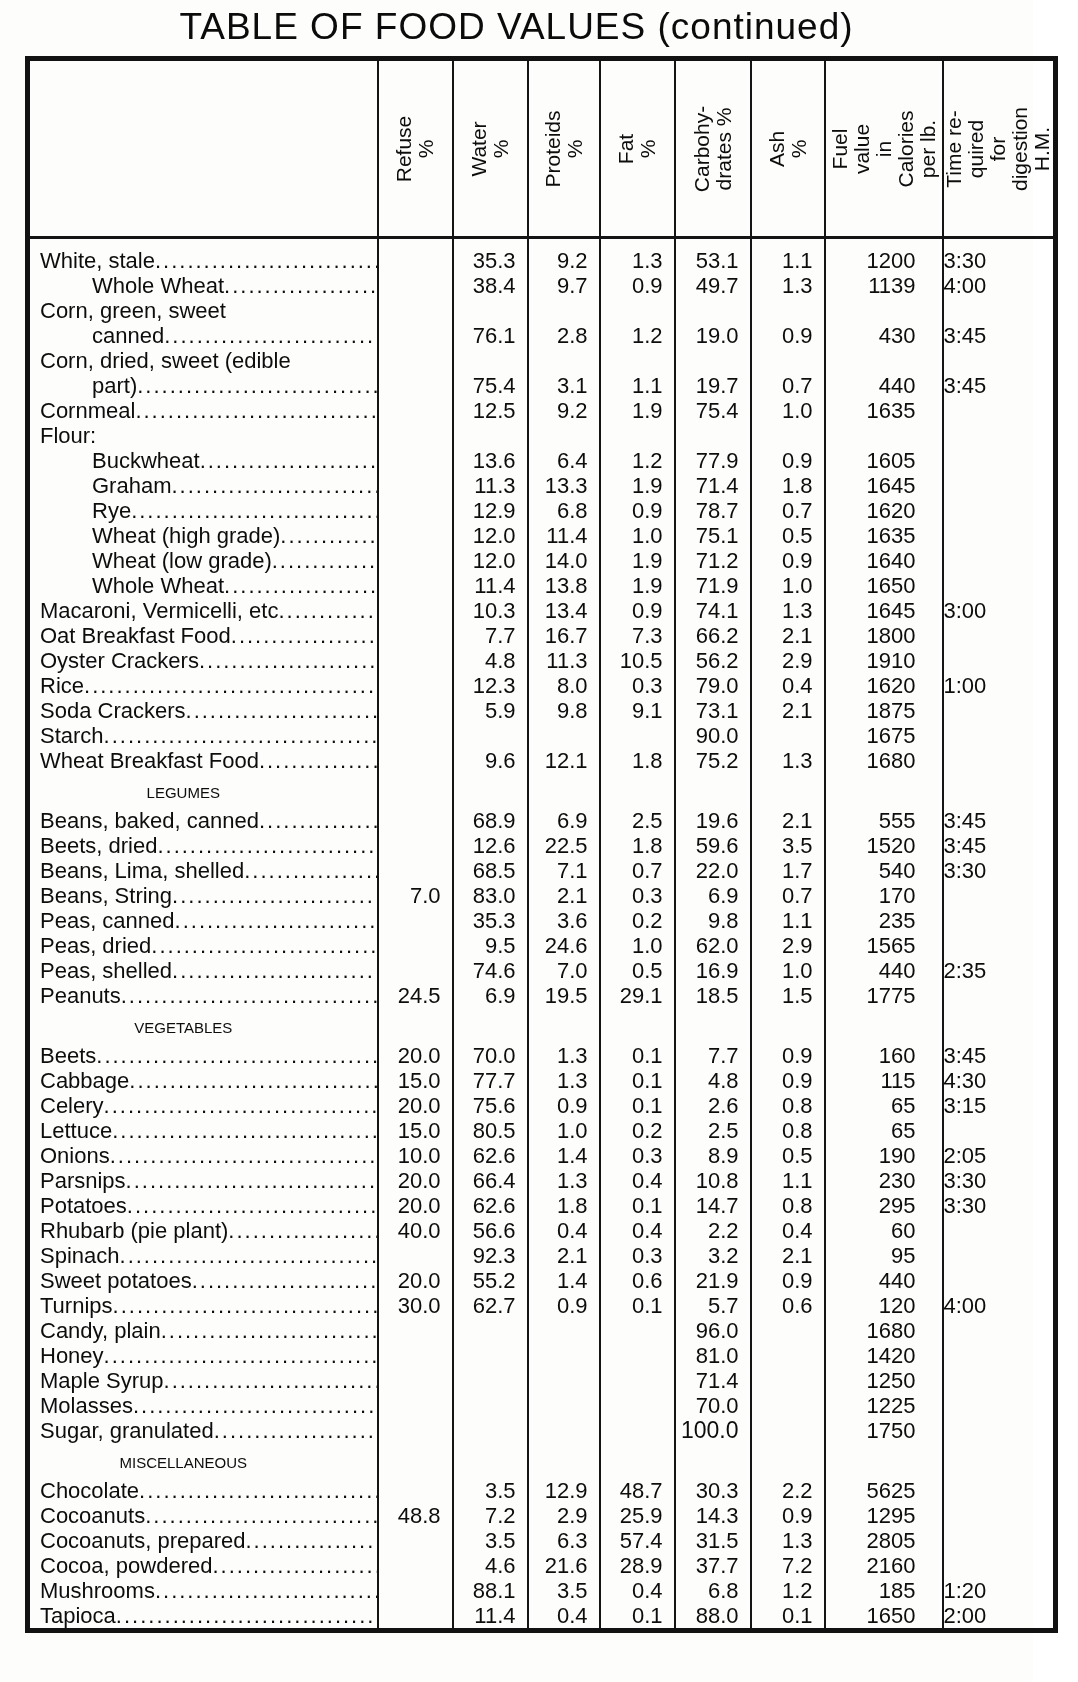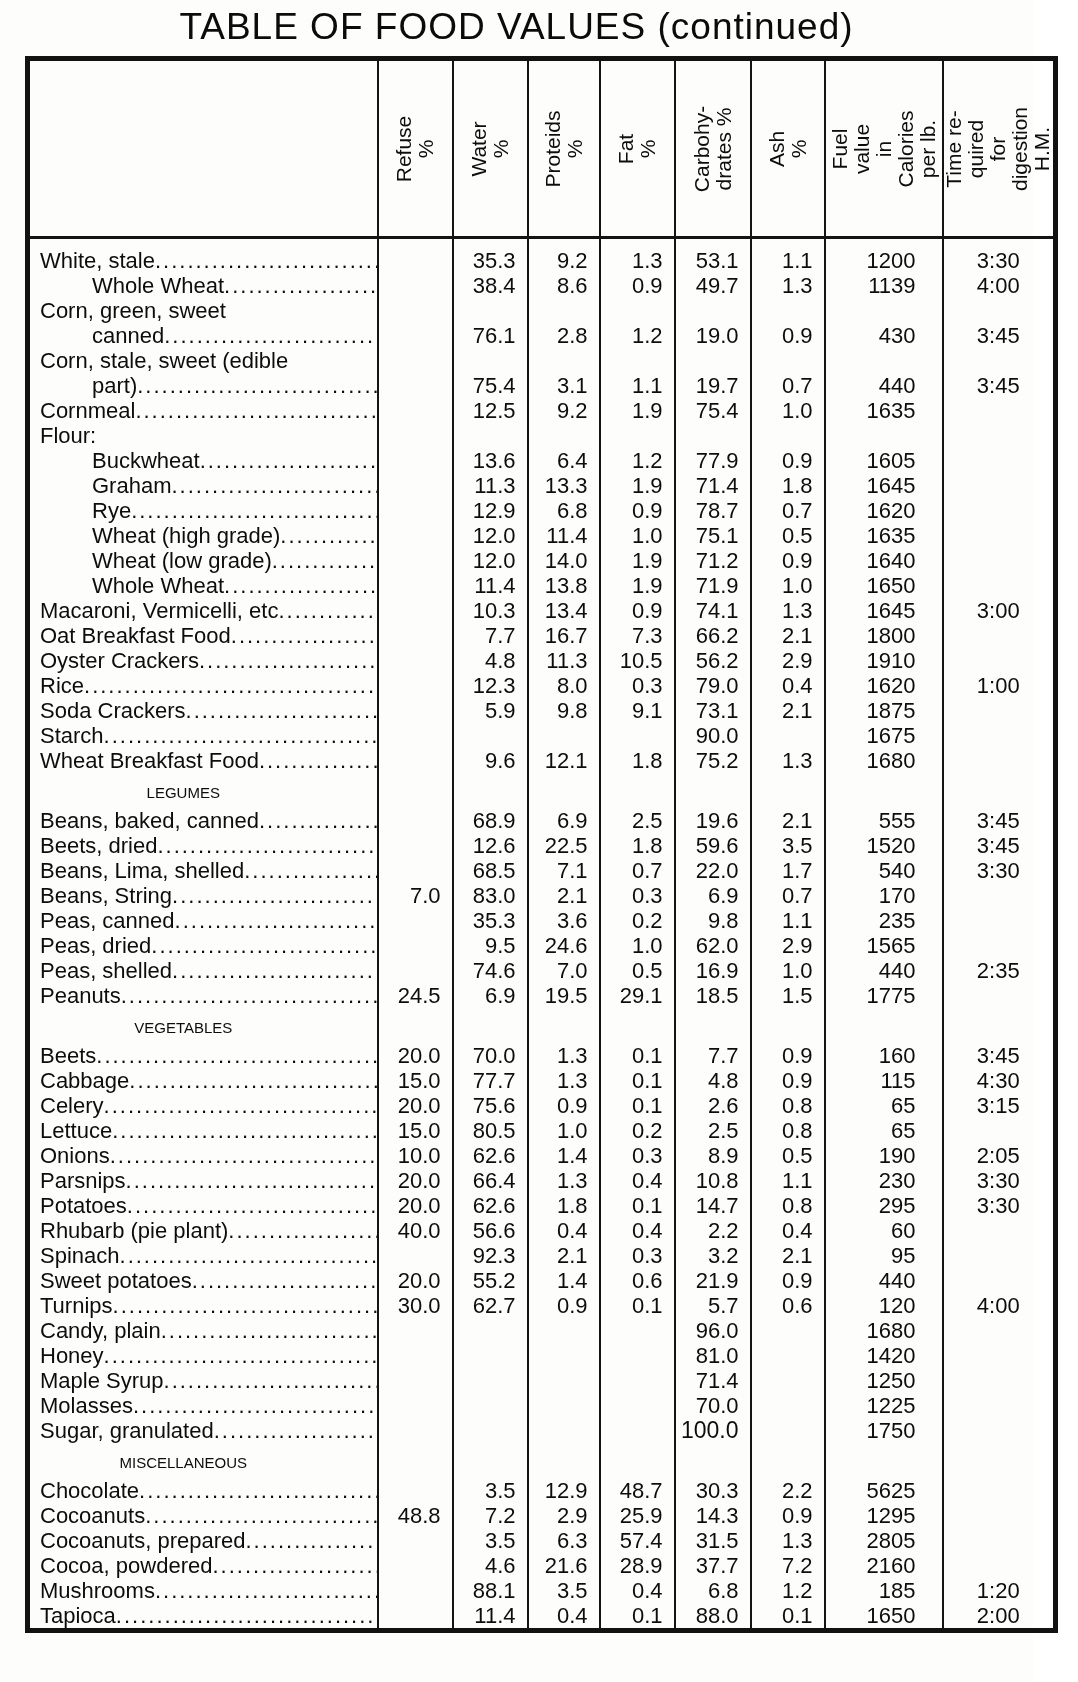--- a/index.html
+++ b/index.html
@@ -38,21 +38,21 @@
   td.name .lbl { white-space:pre; }
   td.name .lead { flex:1 1 auto; min-width:0; overflow:hidden; white-space:nowrap; }
   td.name .lead::after {
     content:"..........................................................................";
     letter-spacing:2px;
   }
   td.name.ind1 { padding-left:62px; }
   td.section { text-align:center; padding:7px 40px 3px 0; font-size:15px; }
   td.val { text-align:right; padding-right:11px; }
   td.val.c6 { padding-right:26px; }
-  td.val.c7 { text-align:center; padding-right:0; }
+  td.val.c7 { text-align:left; padding-right:0; }
   td.val.sm { font-size:23px; }
 </style>
 </head>
 <body>
 
 <div class="page">
   <h1 class="title">TABLE OF FOOD VALUES (continued)</h1>
 
   <table class="food">
     <colgroup>
@@ -125,21 +125,21 @@
         </tr>
         <tr>
           <td class="name ind1">
             <div class="nflex">
               <span class="lbl">Whole Wheat</span>
               <span class="lead"></span>
             </div>
           </td>
           <td class="val c0"></td>
           <td class="val c1">38.4</td>
-          <td class="val c2">8.6</td>
+          <td class="val c2">9.7</td>
           <td class="val c3">0.9</td>
           <td class="val c4">49.7</td>
           <td class="val c5">1.3</td>
           <td class="val c6">1139</td>
           <td class="val c7">4:00</td>
         </tr>
         <tr>
           <td class="name ind0">
             <div class="nflex">
               <span class="lbl">Corn, green, sweet</span>
@@ -166,21 +166,21 @@
           <td class="val c2">2.8</td>
           <td class="val c3">1.2</td>
           <td class="val c4">19.0</td>
           <td class="val c5">0.9</td>
           <td class="val c6">430</td>
           <td class="val c7">3:45</td>
         </tr>
         <tr>
           <td class="name ind0">
             <div class="nflex">
-              <span class="lbl">Corn, stale, sweet (edible</span>
+              <span class="lbl">Corn, dried, sweet (edible</span>
             </div>
           </td>
           <td class="val c0"></td>
           <td class="val c1"></td>
           <td class="val c2"></td>
           <td class="val c3"></td>
           <td class="val c4"></td>
           <td class="val c5"></td>
           <td class="val c6"></td>
           <td class="val c7"></td>

